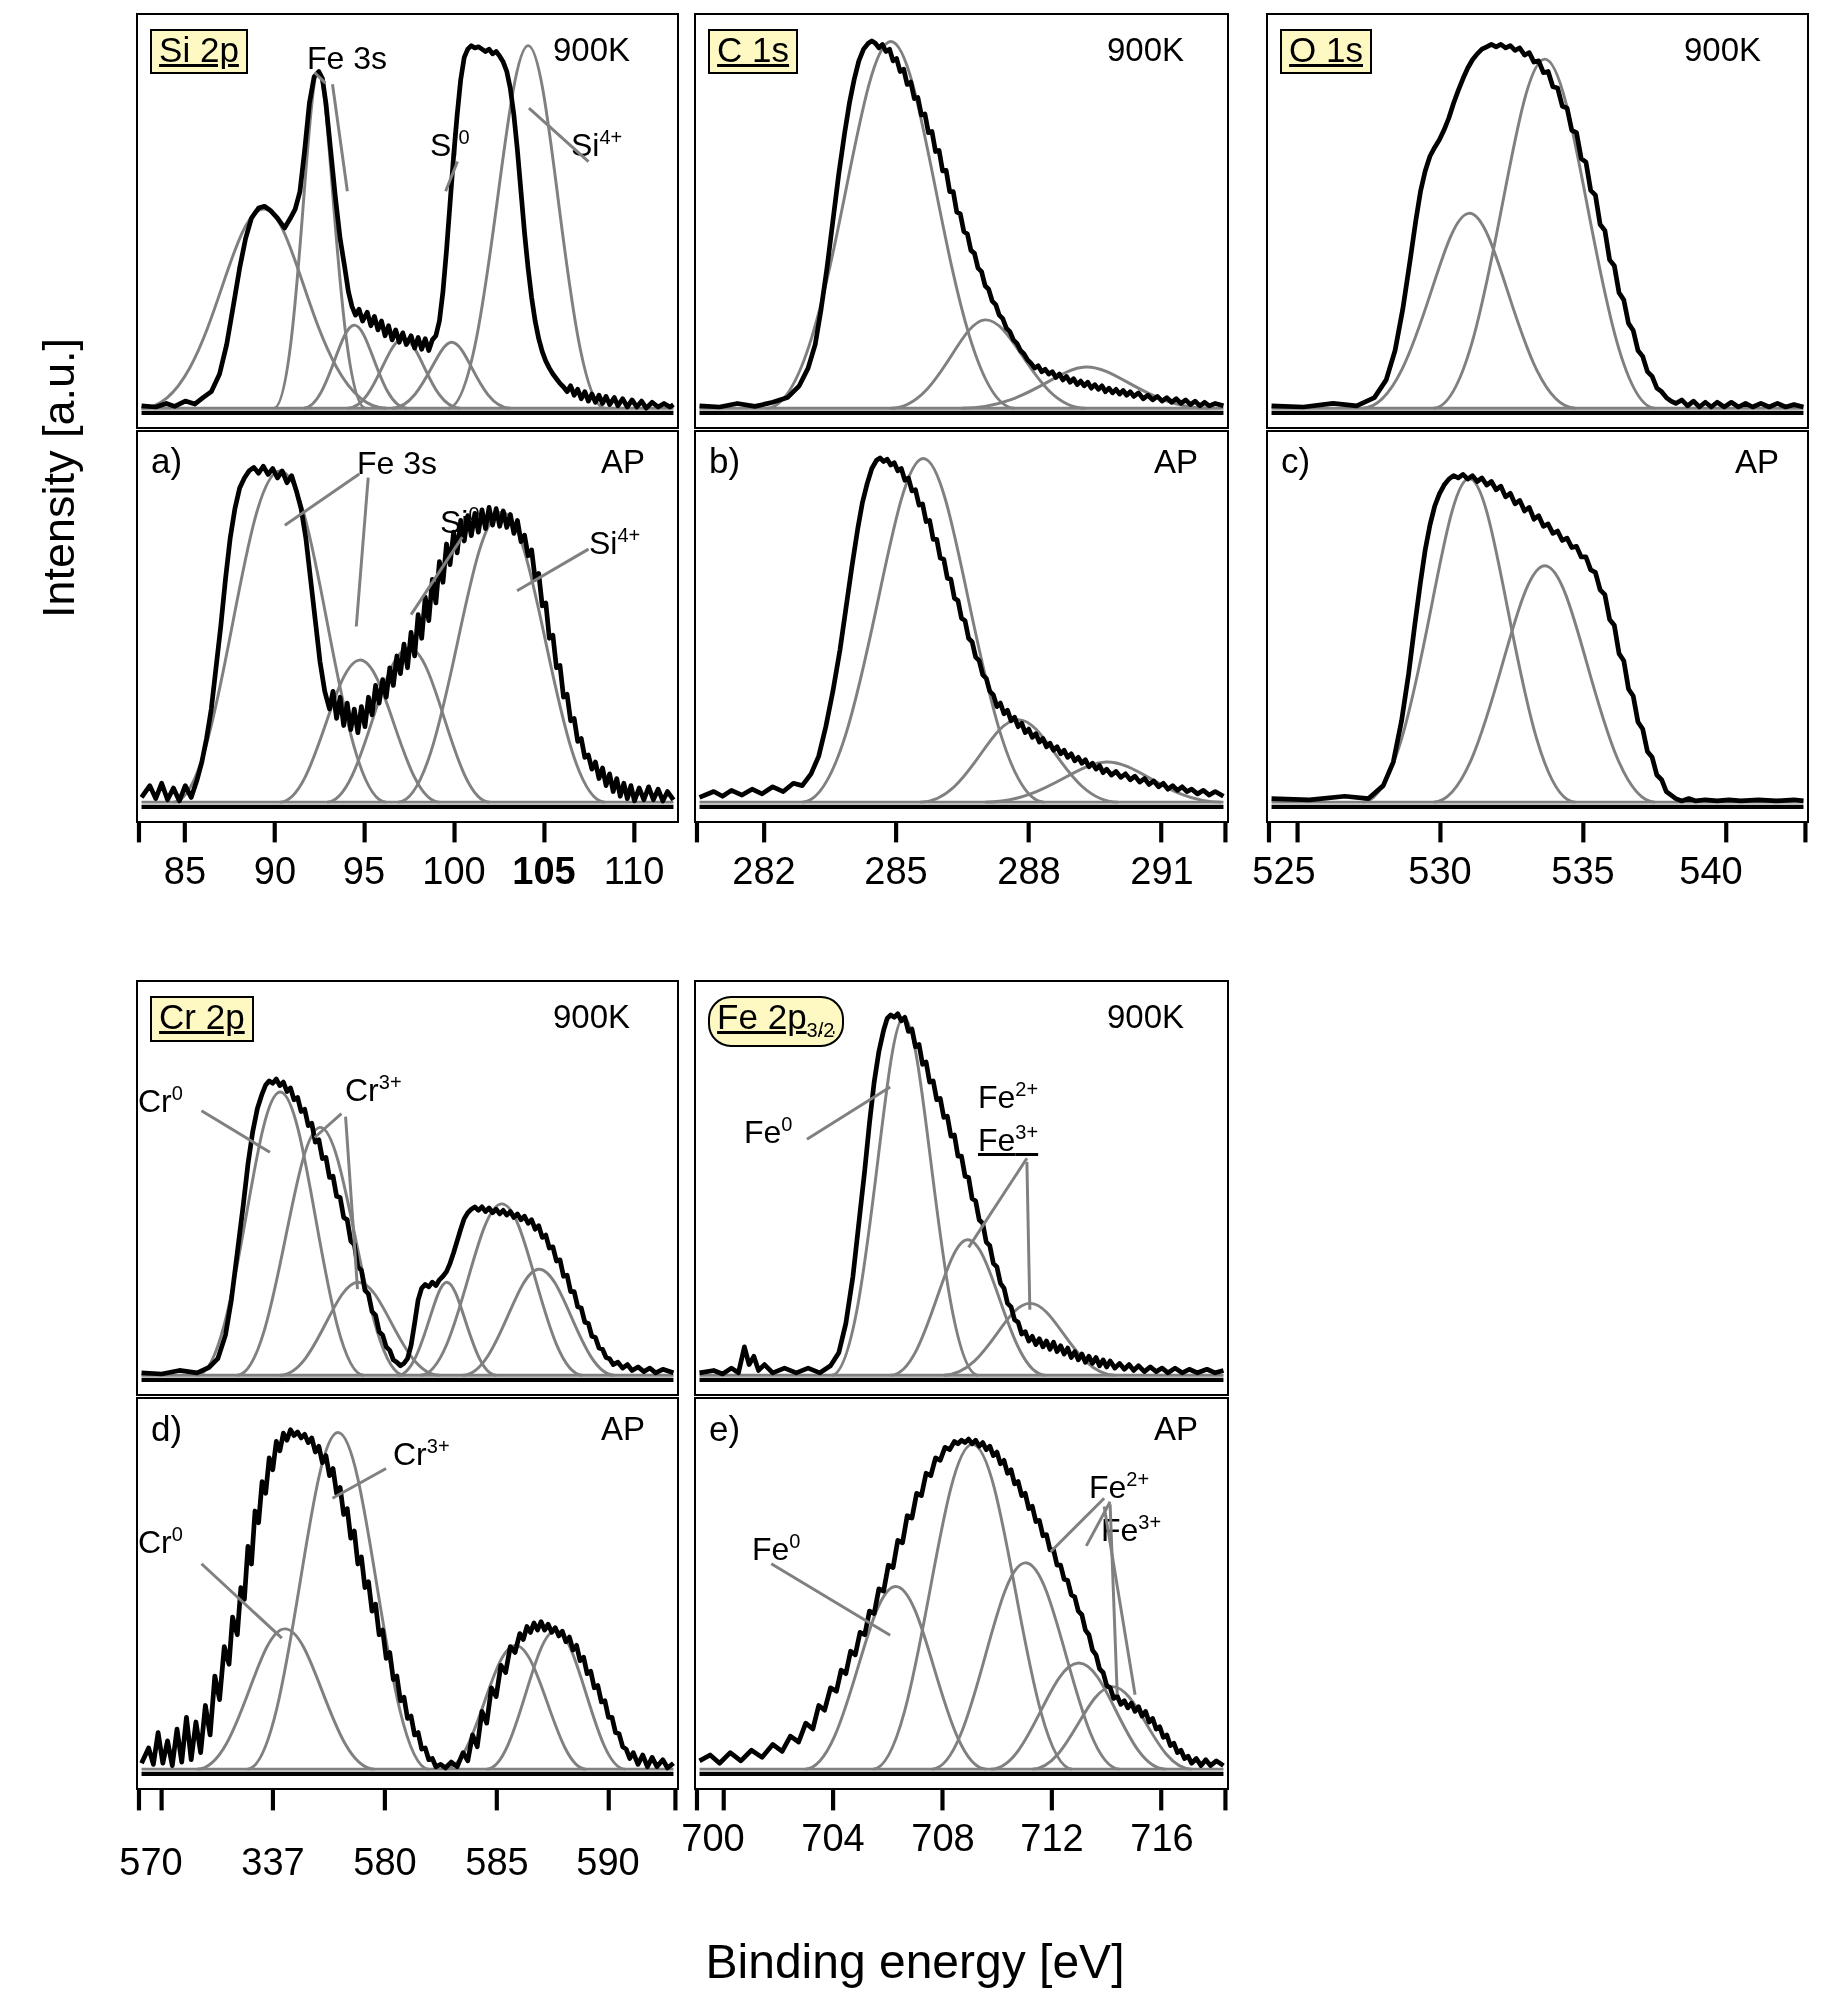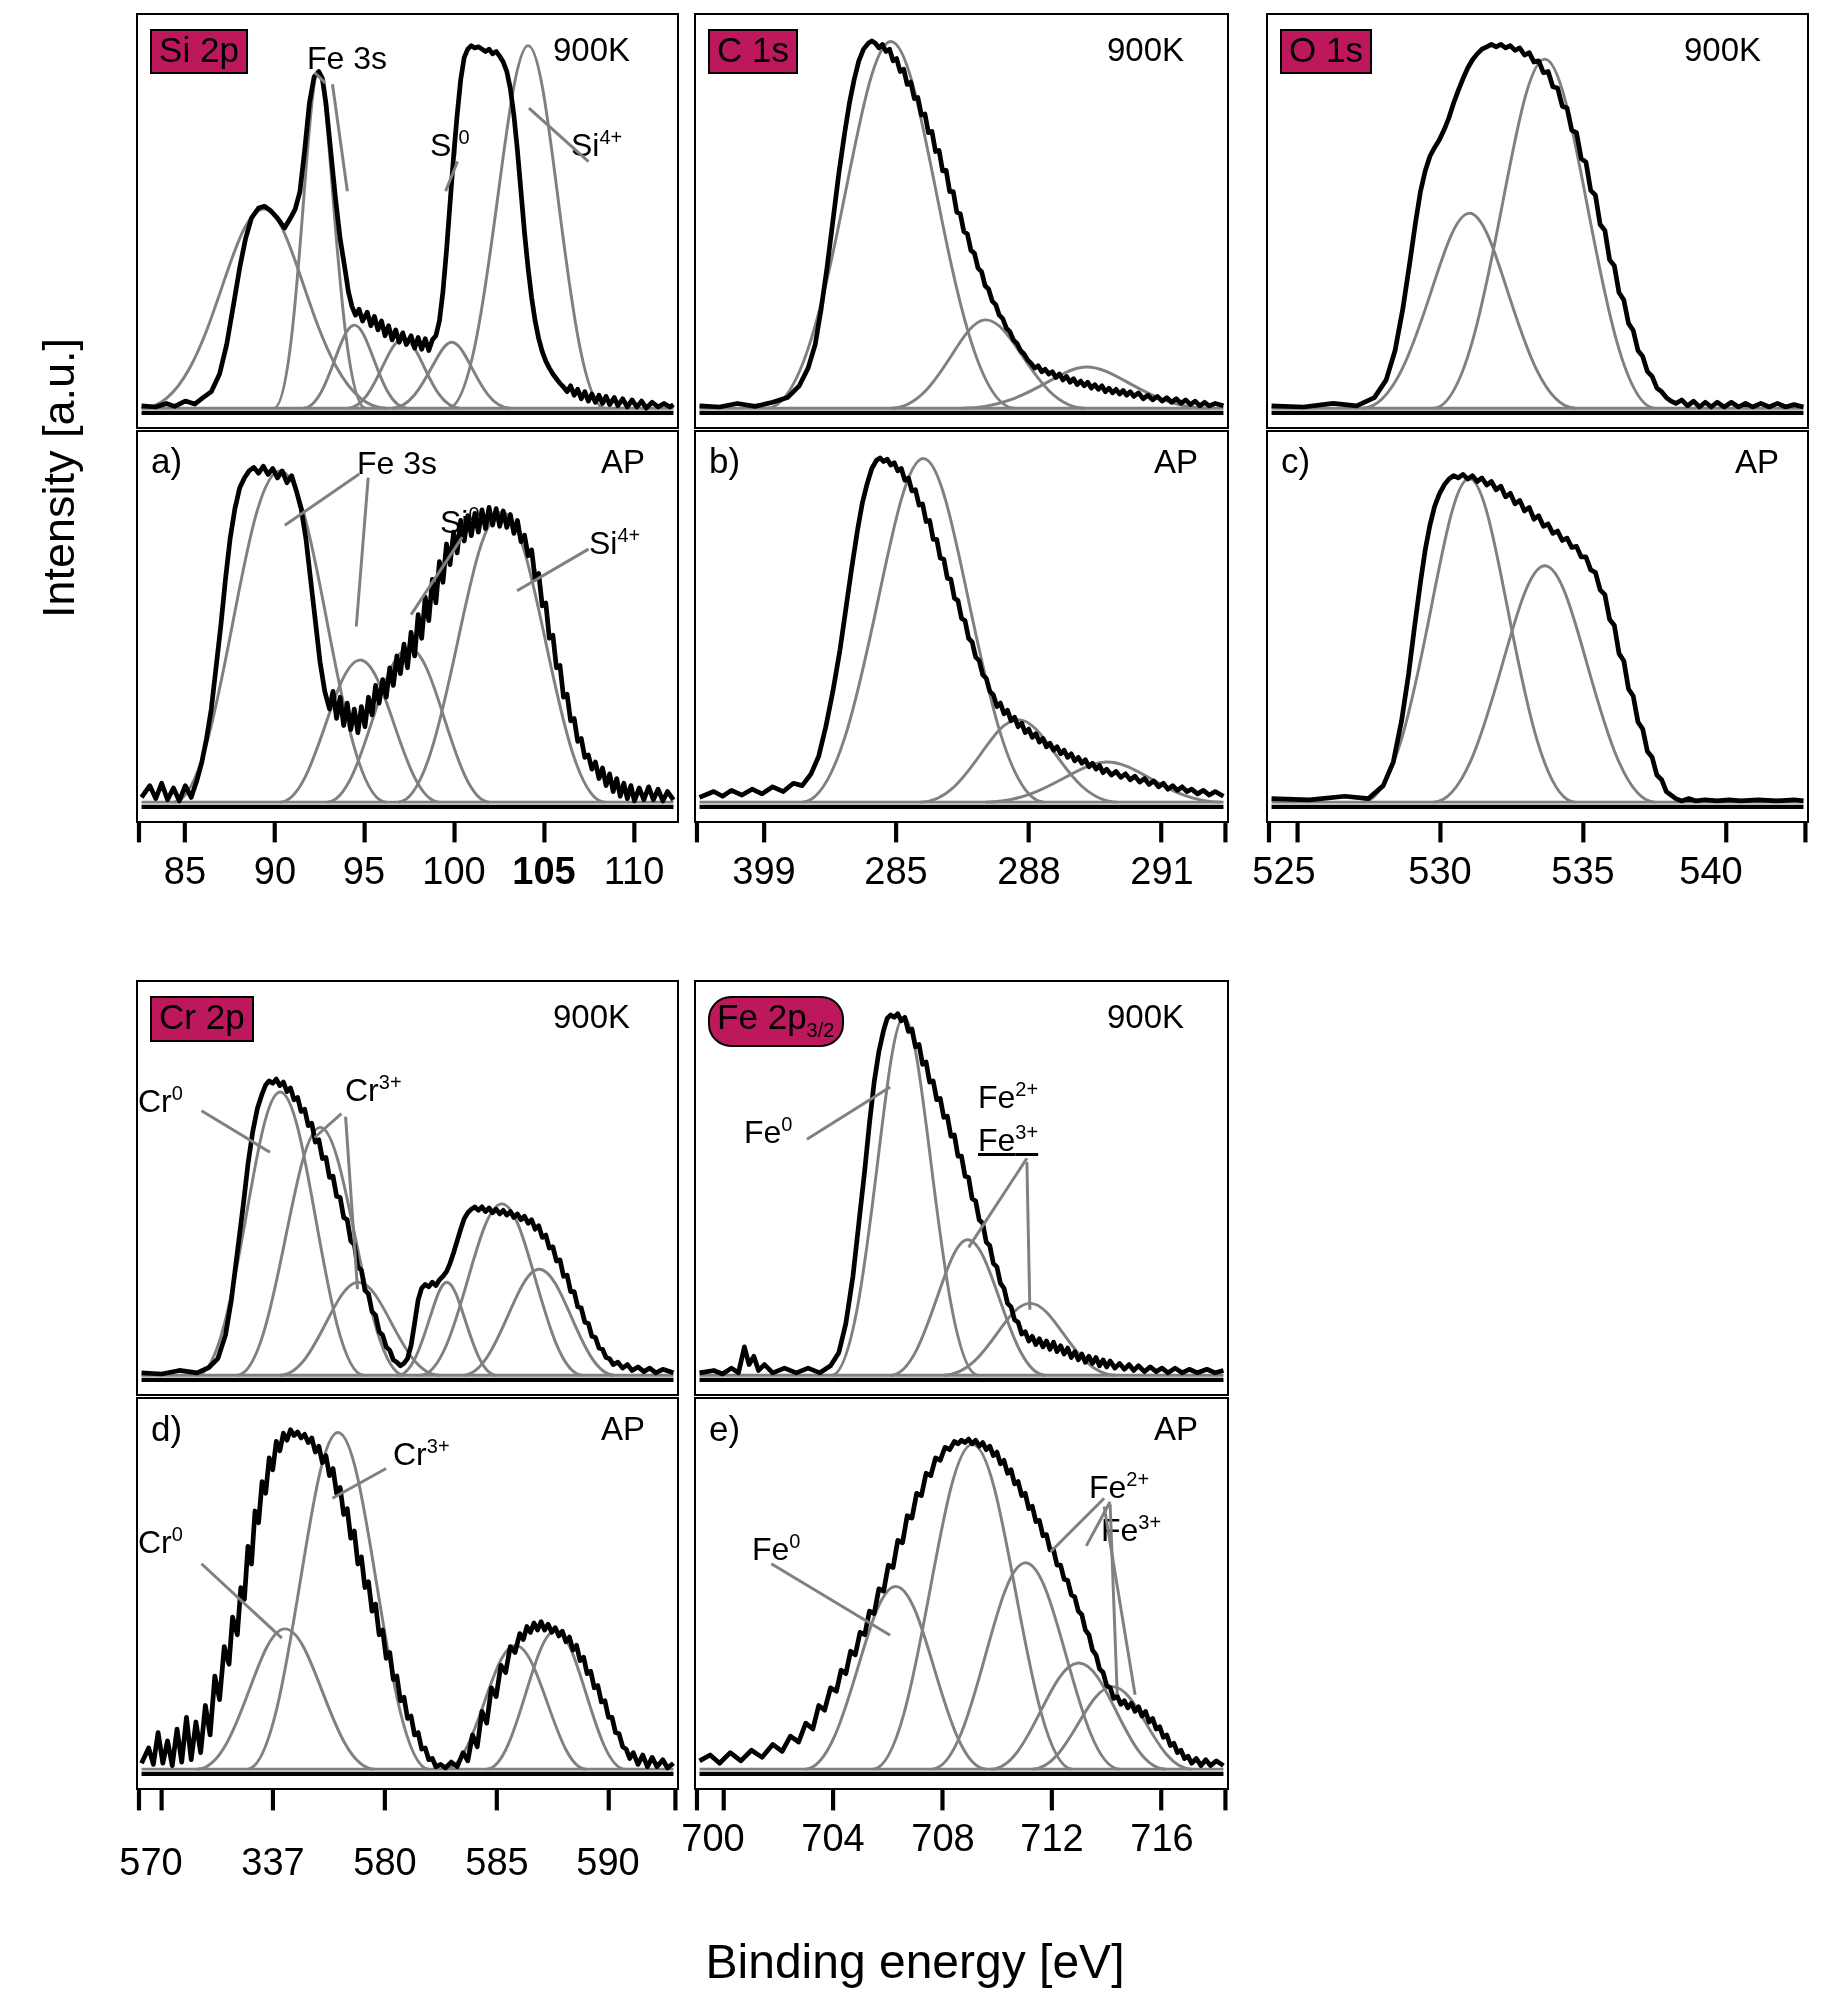--- a/index.html
+++ b/index.html
@@ -25,22 +25,23 @@
 
   .panel{position:absolute;border:2.4px solid #000;box-sizing:border-box;overflow:hidden;background:#fff;}
   .panel svg{position:absolute;left:0;top:0;width:100%;height:100%;display:block;}
 
   .tag{
     position:absolute;
     border:2.4px solid #000;
     padding:1.2px 7.1px 3.6px 7.1px;
     font-size:35px;
     line-height:1.05;
-    background:#be185d;
+    background:#fef9c3;
     white-space:nowrap;
+    text-decoration:underline;
   }
   .cond{
     position:absolute;
     font-size:33px;
     white-space:nowrap;
   }
   .plabel{
     position:absolute;
     font-size:35px;
     white-space:nowrap;
@@ -192,21 +193,21 @@
         <line x1="5" y1="0" x2="5" y2="34"></line>
         <line x1="118" y1="0" x2="118" y2="34"></line>
         <line x1="340" y1="0" x2="340" y2="34"></line>
         <line x1="563" y1="0" x2="563" y2="34"></line>
         <line x1="786" y1="0" x2="786" y2="34"></line>
         <line x1="894" y1="0" x2="894" y2="34"></line>
       </g>
     </svg>
   </div>
   <div class="ticklabels" style="left:694px;top:850px;width:535px;height:48px;">
-    <span style="left:70px;">399</span>
+    <span style="left:70px;">282</span>
     <span style="left:202px;">285</span>
     <span style="left:335px;">288</span>
     <span style="left:468px;">291</span>
   </div>
 
   <div class="panel" id="p-c-top" style="left:1266px;top:13px;width:543px;height:416px;">
     <svg viewBox="0 0 912 700" preserveAspectRatio="none">
       <line x1="6" y1="668" x2="906" y2="668" stroke="#808080" stroke-width="5"></line>
       <g fill="none" stroke="#808080" stroke-width="5">
         <path d="M160,668 C250,668 290,340 340,337 C392,334 430,668 520,668"></path>

